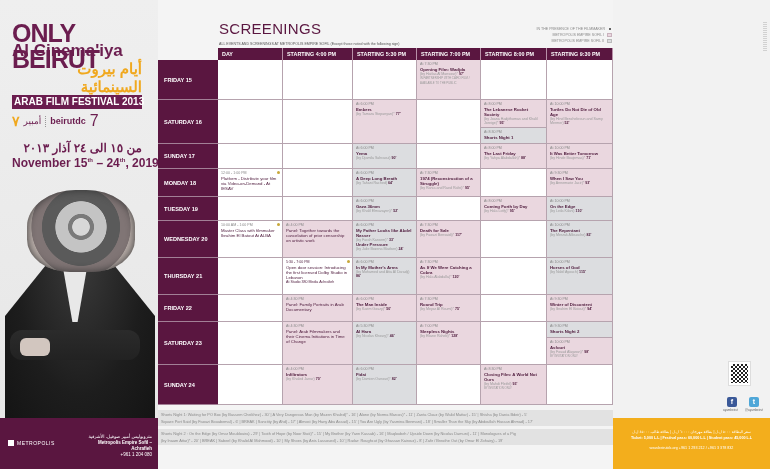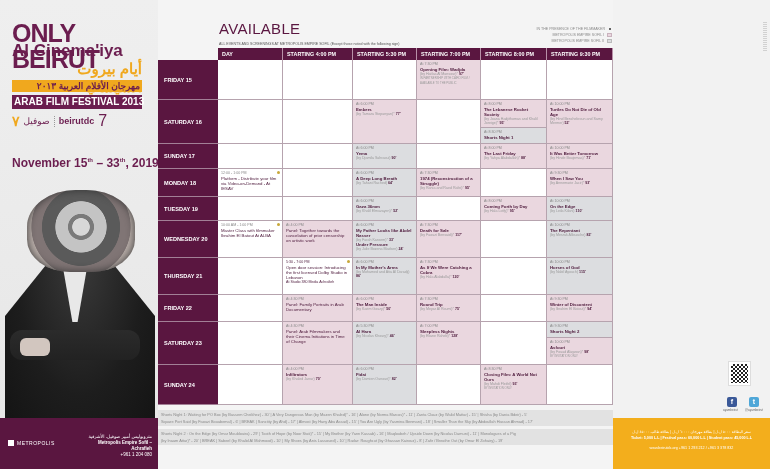--- a/index.html
+++ b/index.html
@@ -69,51 +69,51 @@
 </style>
 </head>
 <body>
 
 <div class="page">
 
   <div class="poster">
     <div class="title-en">ONLY BEIRUT</div>
     <div class="subtitle-en">Al Cinema'iya</div>
     <div class="title-ar">أيام بيروت السينمائية</div>
-    <div class="ar-band">مهرجان الأفلام العربية ٢٠١٣</div>
     <div class="en-band">ARAB FILM FESTIVAL 2013</div>
     <div class="edition">
       <span class="seven">٧</span>
-      <span>صوفيل</span>
+      <span>أمبير</span>
       <span class="sep"></span>
       <span style="font-weight:bold">beirutdc</span>
       <span class="seven-p">7</span>
     </div>
-    <div class="date-en"><span>November 15</span><sup>th</sup><span> – 33</span><sup>th</sup><span>, 2019</span></div>
+    <div class="date-ar">من ١٥ الى ٢٤ آذار ٢٠١٣</div>
+    <div class="date-en"><span>November 15</span><sup>th</sup><span> – 24</span><sup>th</sup><span>, 2019</span></div>
     <div class="figure">
       <div class="suit"></div>
       <div class="shirt"></div>
       <div class="arms"></div>
       <div class="hand"></div>
       <div class="tyre"></div>
     </div>
     <div class="footer-band">
       <div class="logo">
           <span class="box"></span>
           <span>METROPOLIS</span>
         </div>
       <div class="venue">
         <div>متروبوليس أمبير صوفيل، الأشرفية</div>
         <div style="font-weight:bold">Metropolis Empire Sofil – Achrafieh</div>
         <div>+961 1 204 080</div>
       </div>
     </div>
   </div>
 
-  <div class="prog-title">AVAILABLE</div>
+  <div class="prog-title">SCREENINGS</div>
   <div class="prog-note">ALL EVENTS AND SCREENINGS AT METROPOLIS EMPIRE SOFIL (Except those noted with the following sign)</div>
   <div class="legend">
     <div class="lrow">
         <span>IN THE PRESENCE OF THE FILMMAKER</span>
         <span class="dot"></span>
       </div>
     <div class="lrow">
         <span>METROPOLIS EMPIRE SOFIL I</span>
         <span class="sw" style="background:#ead7df;border:1px solid #c9b2bd"></span>
       </div>

